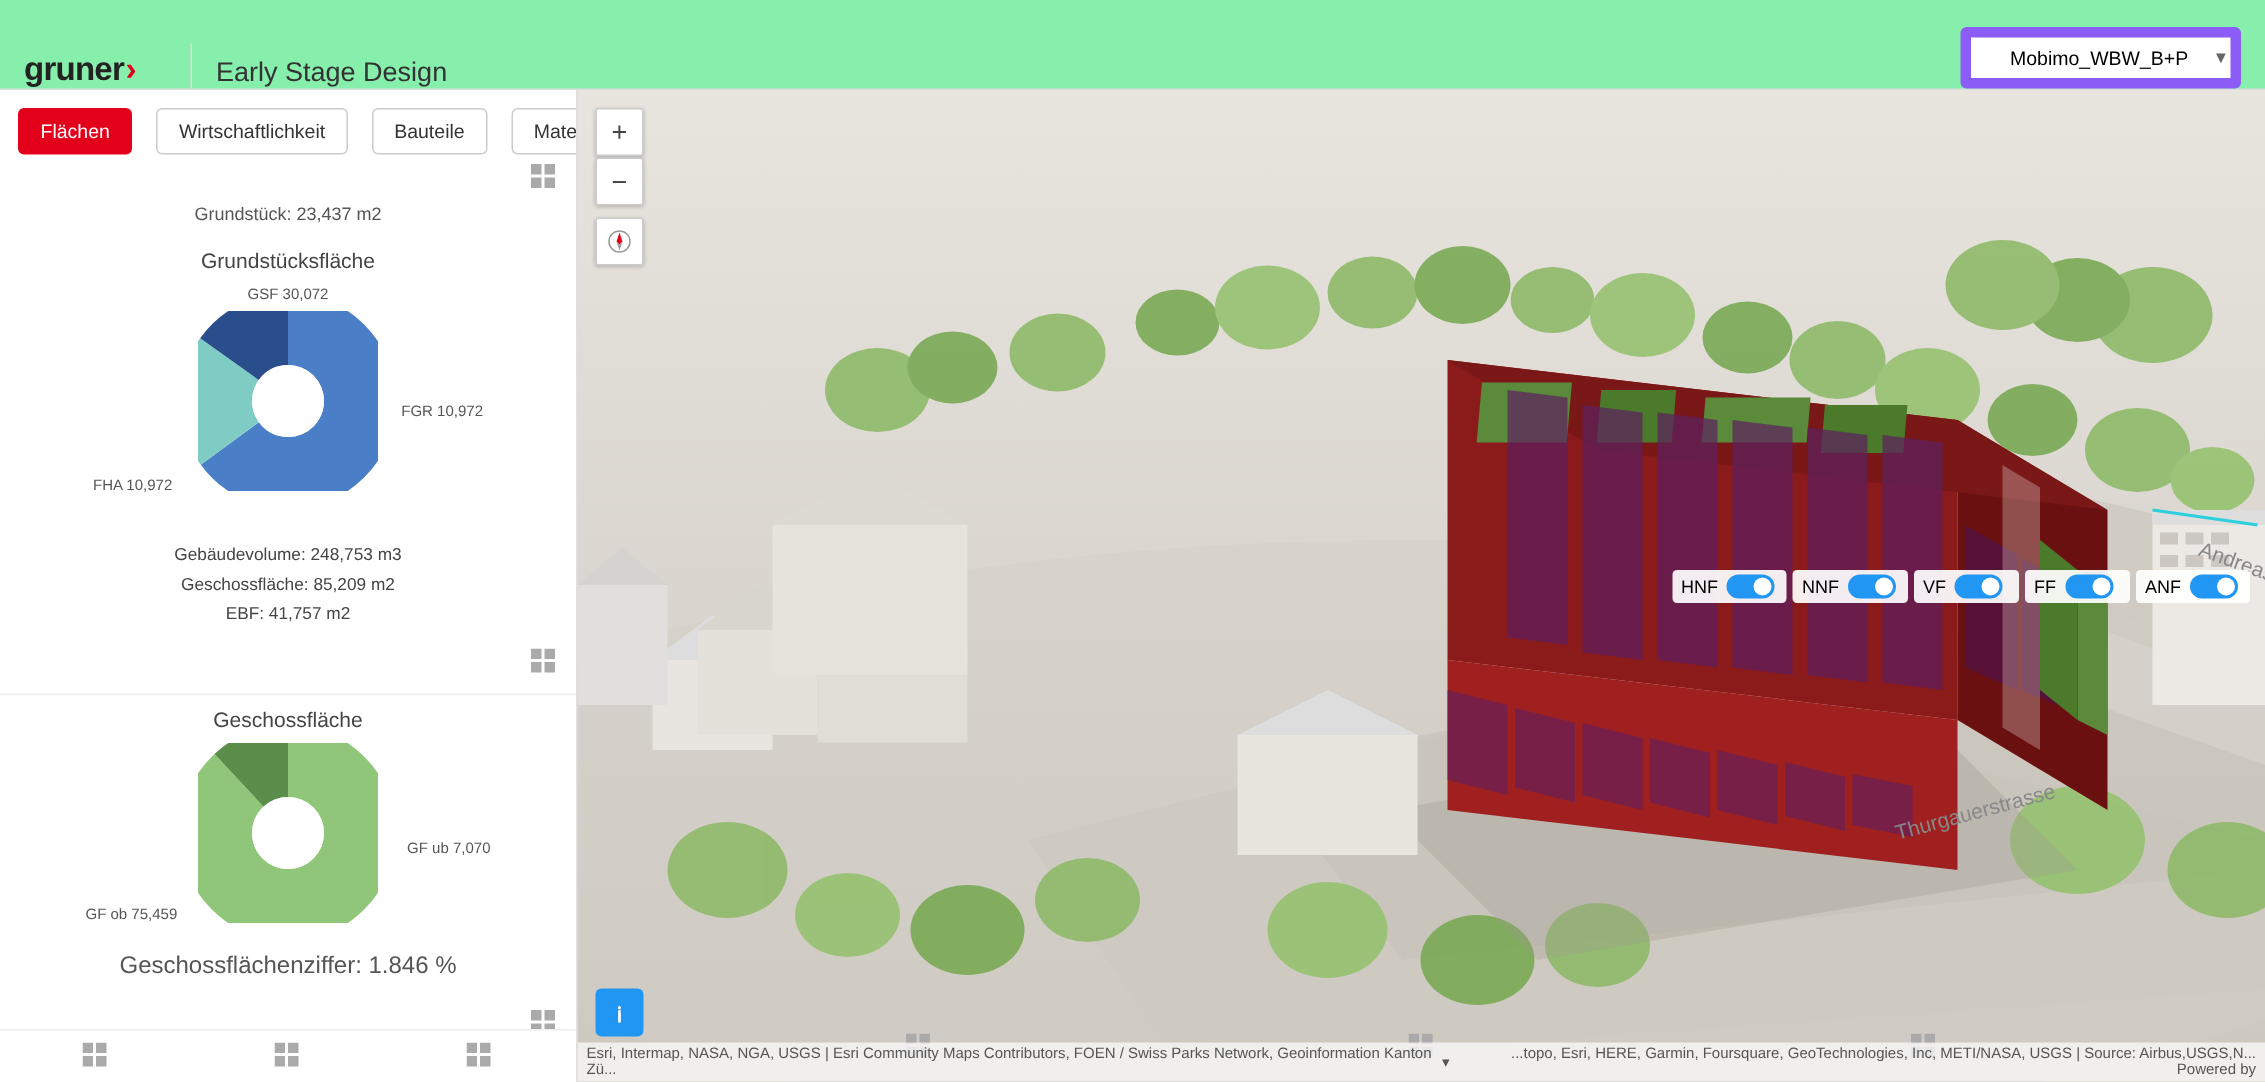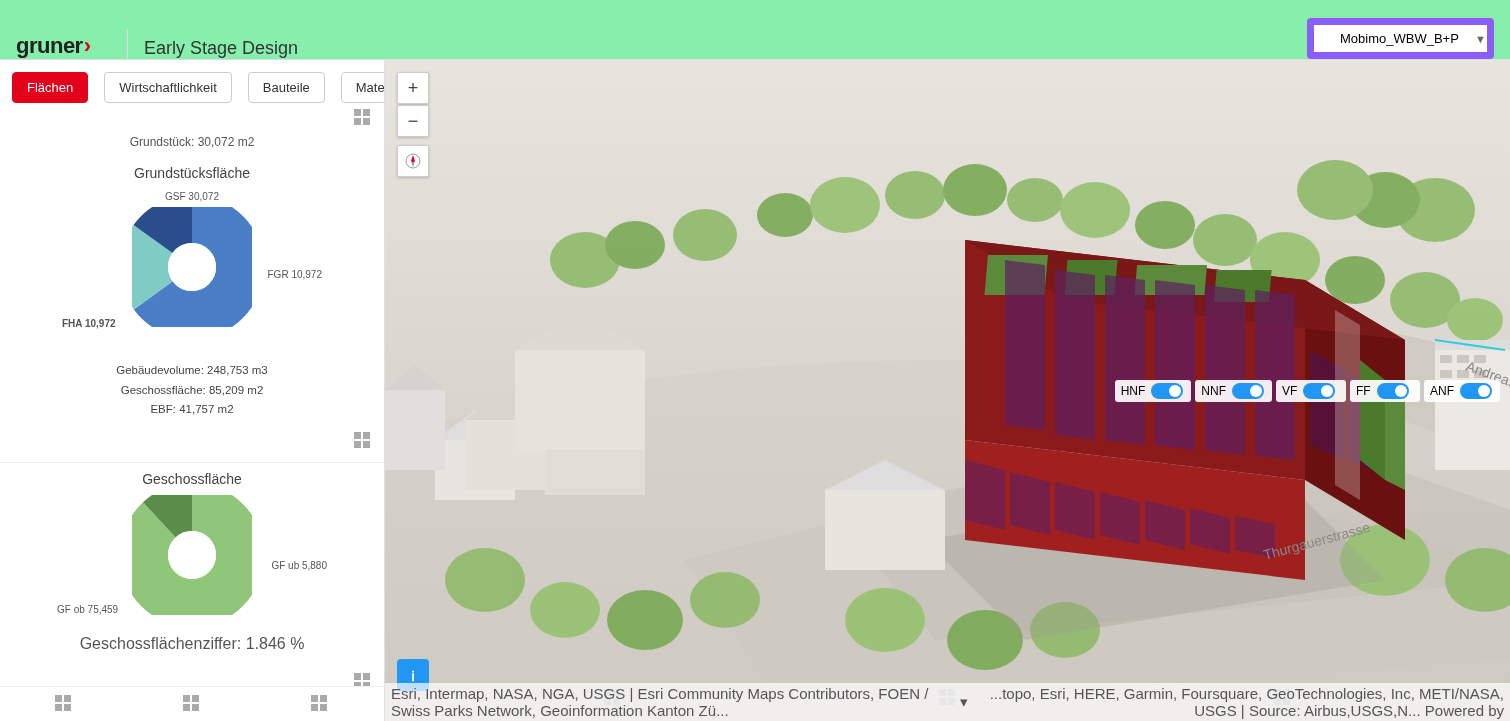--- a/index.html
+++ b/index.html
@@ -127,21 +127,20 @@
       color: #555;
       white-space: nowrap;
     }
     .pie-label-fha {
       position: absolute;
       left: -50px;
       bottom: 20px;
       font-size: 10px;
       color: #555;
       white-space: nowrap;
-      font-weight: bold;
     }
 
     .stats-block {
       margin: 12px 0 8px;
       font-size: 11.5px;
       color: #444;
       line-height: 1.7;
       text-align: center;
     }
 
@@ -293,21 +292,21 @@
       z-index: 20;
     }
 
     
     .map-attribution {
       position: absolute;
       bottom: 0;
       left: 0;
       right: 0;
       background: rgba(255,255,255,0.7);
-      font-size: 15px;
+      font-size: 10px;
       color: #555;
       padding: 2px 6px;
       display: flex;
       justify-content: space-between;
       align-items: center;
       z-index: 20;
     }
 
     
     .scene-svg {
@@ -395,21 +394,21 @@
 
       <div style="display:flex;justify-content:flex-end;padding:6px 12px 0;">
         <svg width="18" height="18">
           <rect x="0" y="0" width="7" height="7" fill="#aaa"></rect>
           <rect x="9" y="0" width="7" height="7" fill="#aaa"></rect>
           <rect x="0" y="9" width="7" height="7" fill="#aaa"></rect>
           <rect x="9" y="9" width="7" height="7" fill="#aaa"></rect>
         </svg>
       </div>
 
-      <p class="grundstuck-label">Grundstück: 30,072 m2</p>
+      <p class="grundstuck-label">Grundstück: 23,437 m2</p>
 
       <div style="padding:0 16px;">
         <p class="section-title">Grundstücksfläche</p>
 
         <div class="chart-container">
           <div class="pie-wrap">
             <span class="pie-label-gsf">GSF 30,072</span>
             <svg viewBox="0 0 100 100" width="120" height="120" style="display:block;margin:18px auto 0;">
 
               <circle r="40" cx="50" cy="50" fill="transparent" stroke="#4a7ec7" stroke-width="40" stroke-dasharray="163 88" stroke-dashoffset="0" transform="rotate(-90 50 50)"></circle>
@@ -448,21 +447,21 @@
         <div class="chart-container">
           <div class="pie-wrap" style="width:160px;height:130px;">
             <svg viewBox="0 0 100 100" width="120" height="120" style="display:block;margin:0 auto;">
 
               <circle r="40" cx="50" cy="50" fill="transparent" stroke="#90c67a" stroke-width="40" stroke-dasharray="221 30" stroke-dashoffset="0" transform="rotate(-90 50 50)"></circle>
 
               <circle r="40" cx="50" cy="50" fill="transparent" stroke="#5a8e4a" stroke-width="40" stroke-dasharray="30 221" stroke-dashoffset="-221" transform="rotate(-90 50 50)"></circle>
               <circle r="20" cx="50" cy="50" fill="white"></circle>
             </svg>
             <span class="pie-label-gf-ob">GF ob 75,459</span>
-            <span class="pie-label-gf-ub">GF ub 5,880</span>
+            <span class="pie-label-gf-ub">GF ub 7,070</span>
           </div>
         </div>
 
         <p class="gcz-label">Geschossflächenziffer: 1.846  %</p>
       </div>
 
       <div style="display:flex;justify-content:flex-end;padding:4px 12px 8px;">
         <svg width="18" height="18">
           <rect x="0" y="0" width="7" height="7" fill="#aaa"></rect>
           <rect x="9" y="0" width="7" height="7" fill="#aaa"></rect>

